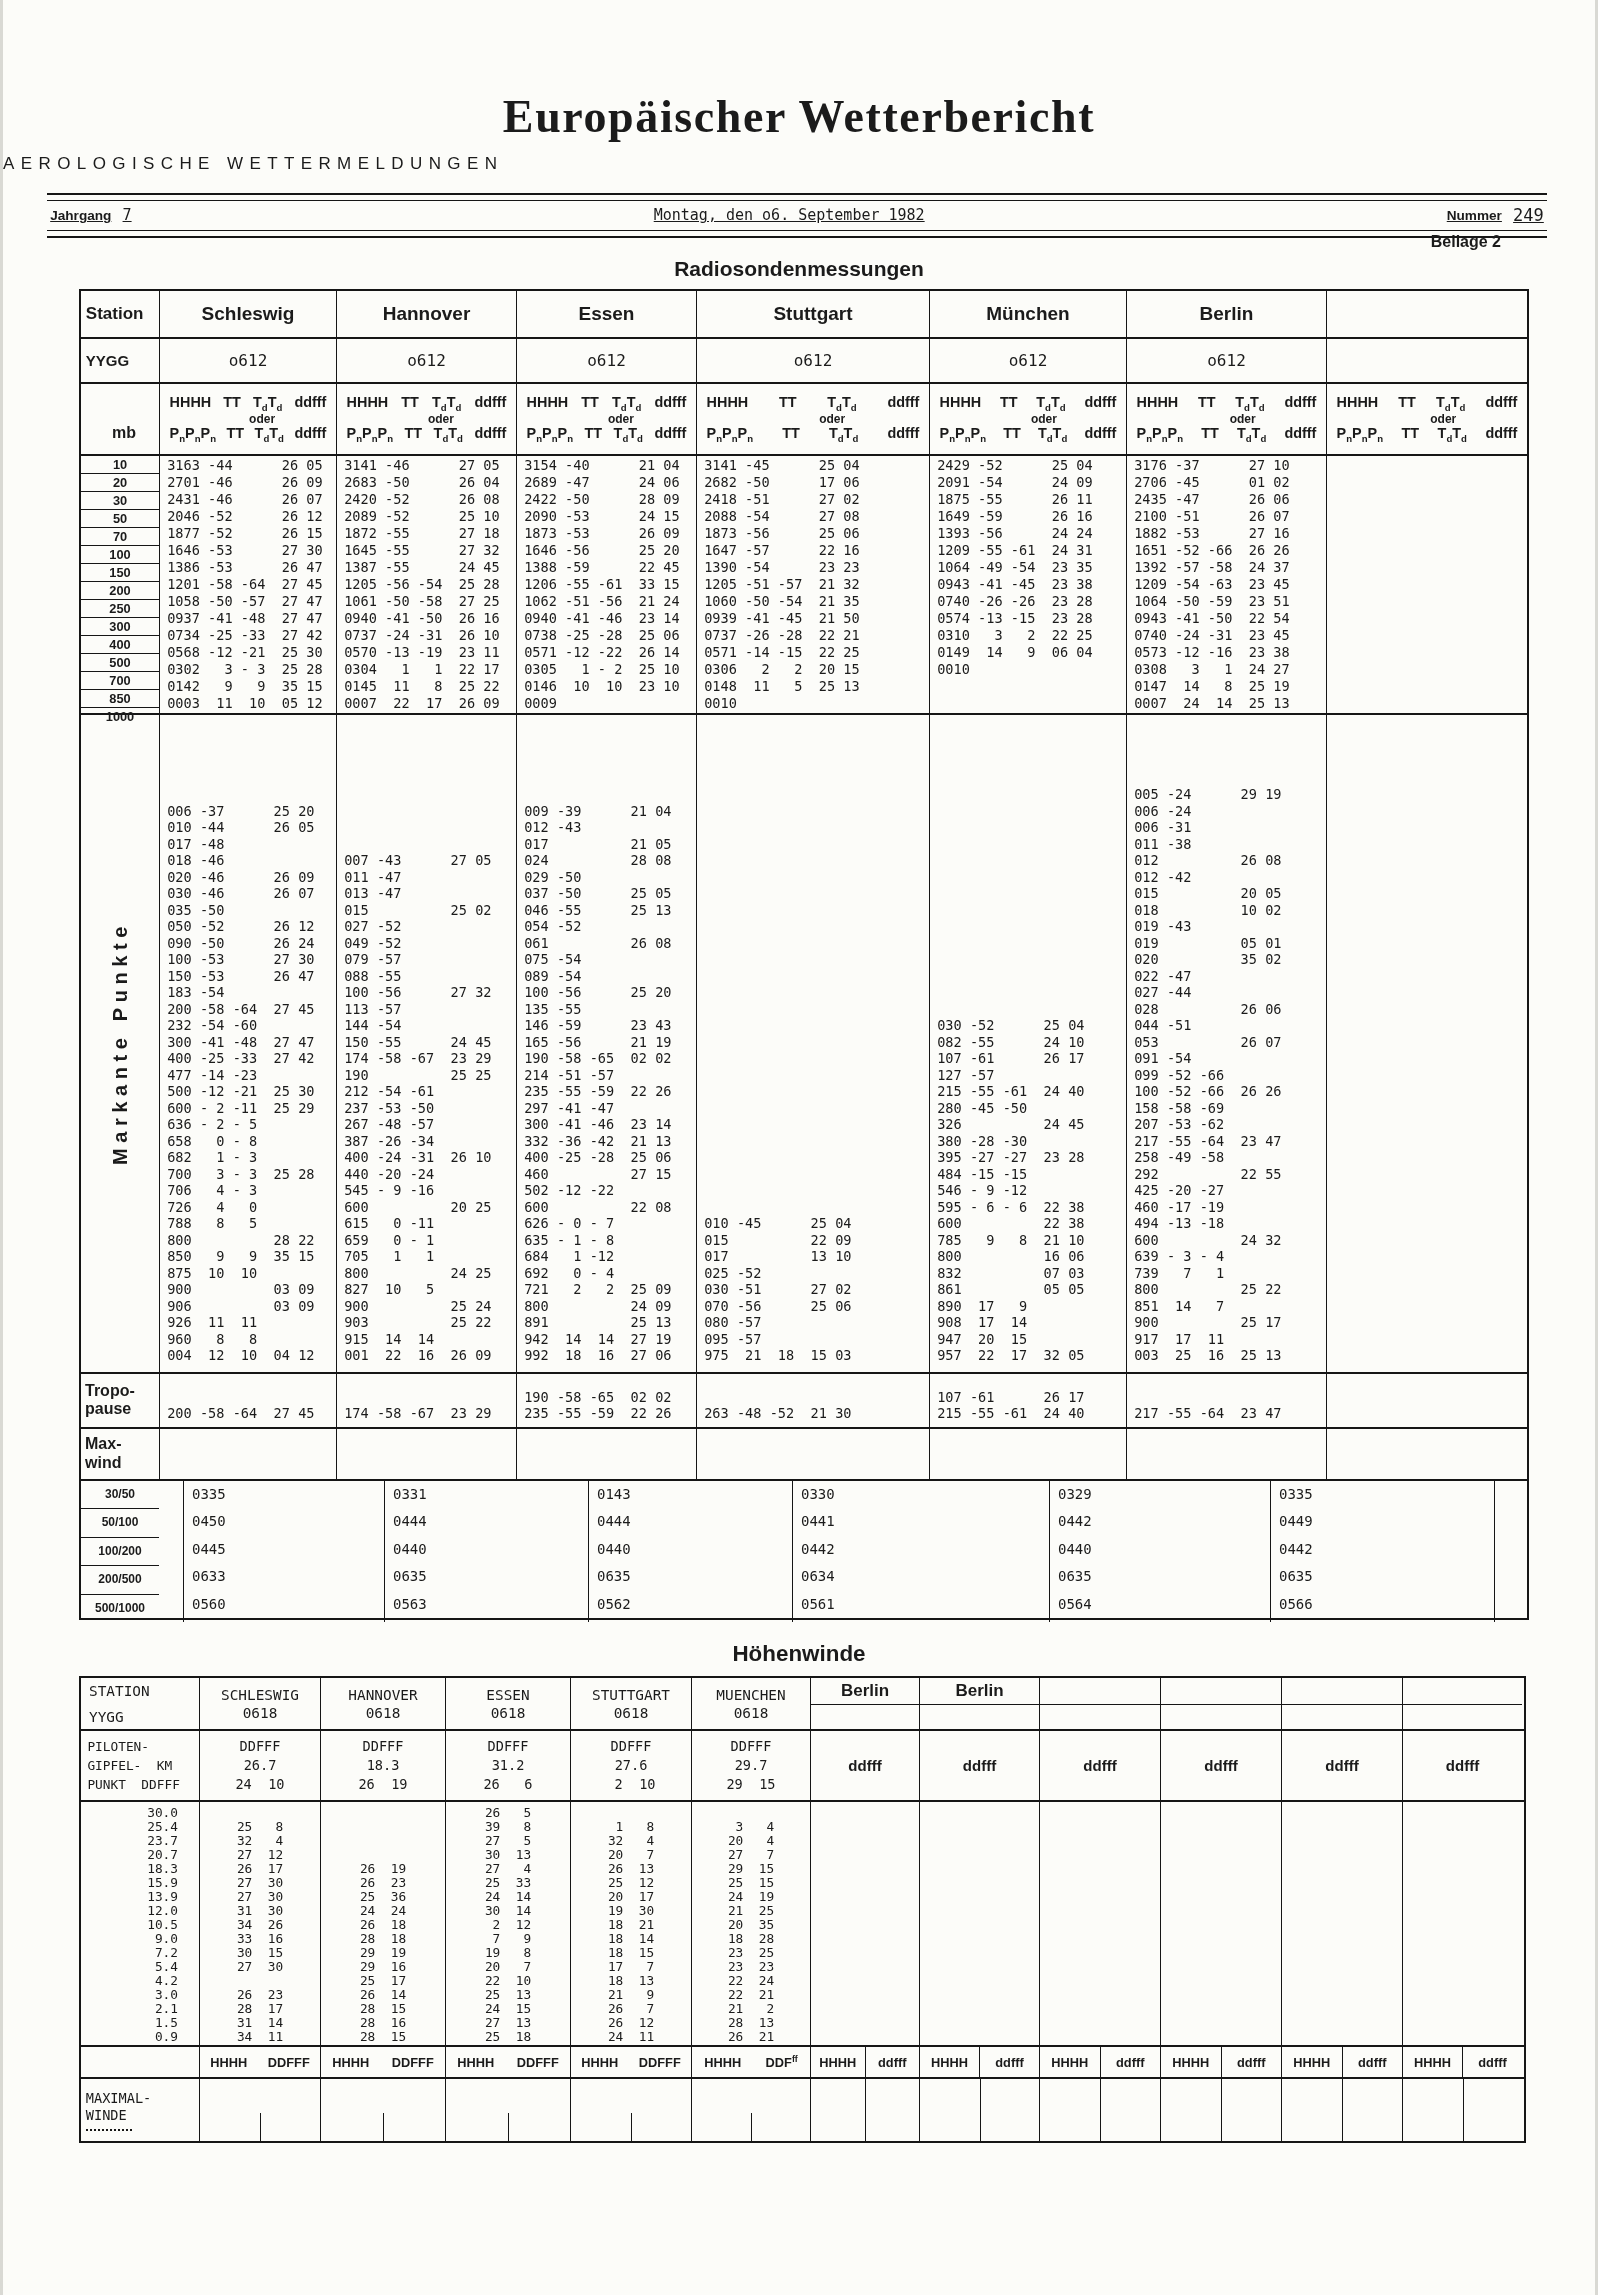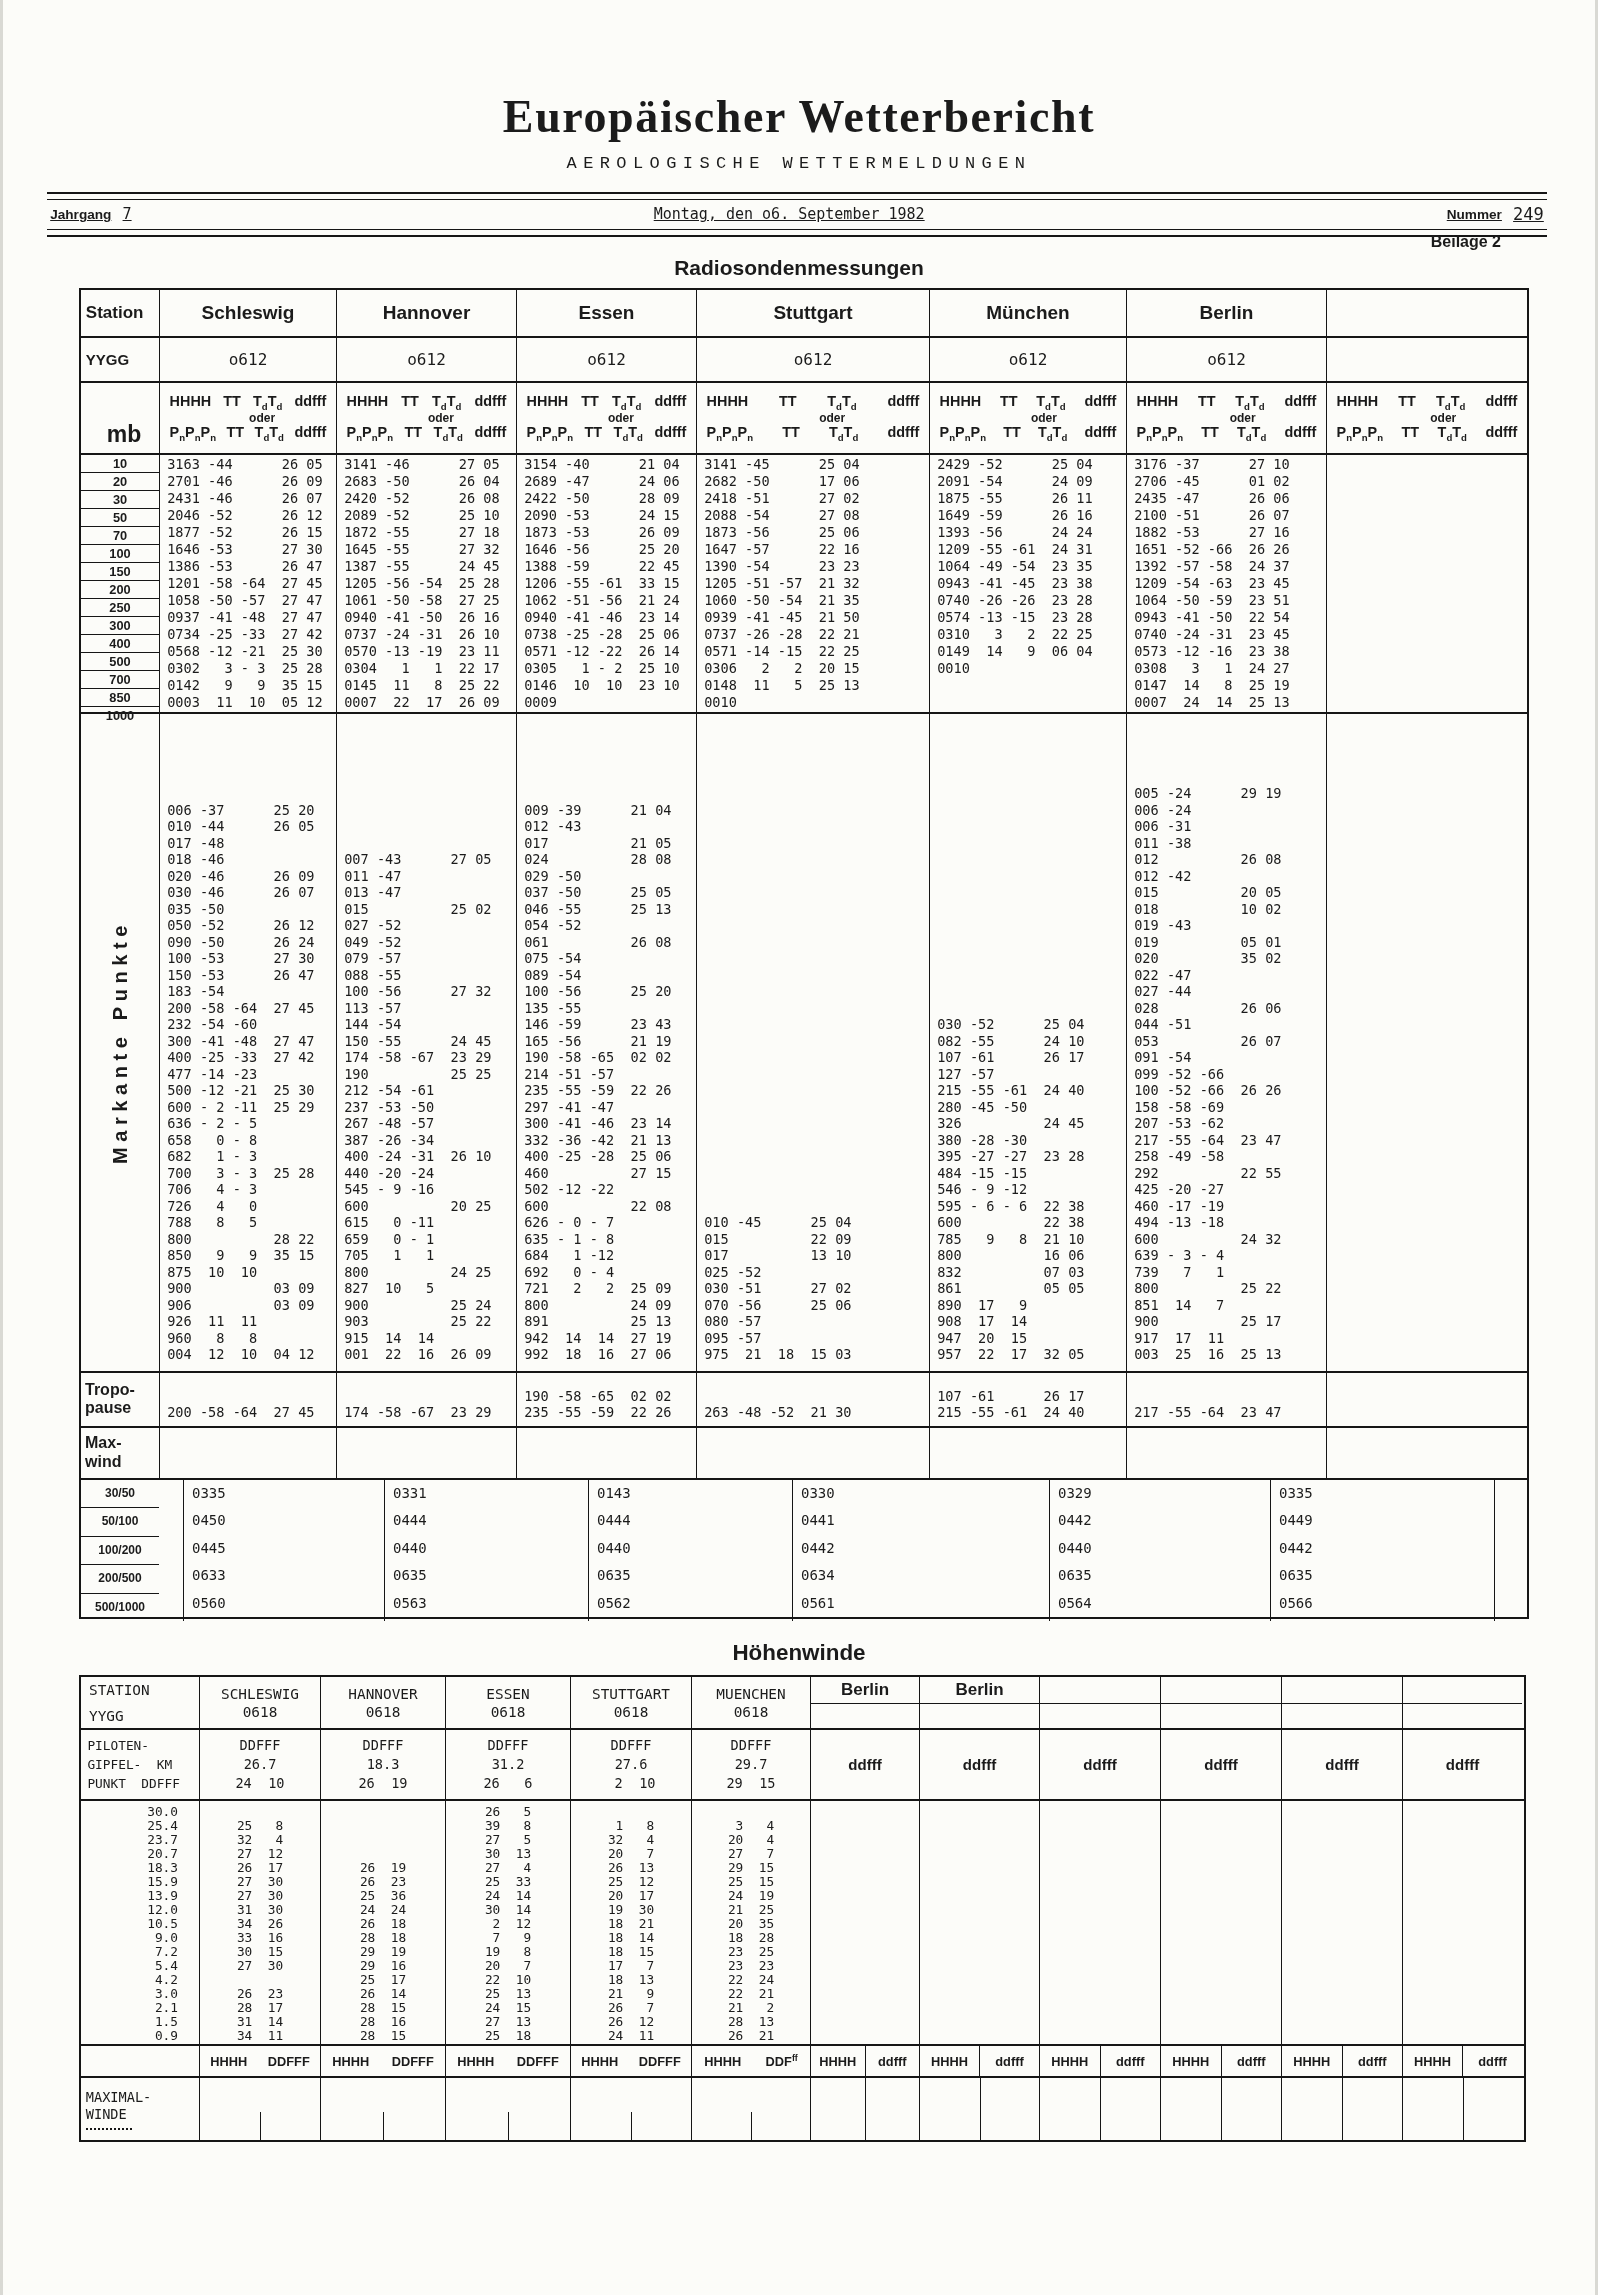--- a/index.html
+++ b/index.html
@@ -4,21 +4,21 @@
 <style>
   html,body{margin:0;padding:0;background:#d9d9d4;}
   .page{position:relative;width:1592px;height:2295px;margin:0 auto;background:#fcfcf9;color:#1b1b1b;
         font-family:"DejaVu Sans Mono",monospace;overflow:hidden;}
   .mono{font-family:"DejaVu Sans Mono",monospace;white-space:pre;}
 
   
   .h-title{font-family:"Liberation Serif",serif;font-weight:bold;font-size:46px;letter-spacing:1.6px;
            text-align:center;padding-top:90px;}
   .h-sub{font-family:"Liberation Sans",sans-serif;font-weight:bold;font-size:16px;text-align:center;margin-top:14.4px;}
-  .h-aero{font-family:Liberation Mono, monospace;font-size:17px;letter-spacing:6.4px;text-align:center;margin-top:11.2px;}
+  .h-aero{font-family:Liberation Sans, sans-serif;font-size:17px;letter-spacing:6.4px;text-align:left;margin-top:11.2px;}
   .h-beilage{position:absolute;top:233px;right:94px;font-family:"Liberation Sans",sans-serif;font-weight:bold;font-size:16px;}
   .ruleband{margin:19px 48px 0 44px;text-decoration:underline;}
   .rule-a{border-top:2.4px solid #161616;border-bottom:1.2px solid #161616;height:4.8px;}
   .daterow{display:flex;align-items:center;height:29px;margin:0 0;}
   .daterow .jl{font-family:"Liberation Sans",sans-serif;font-weight:bold;font-size:13.6px;margin-left:3.2px;}
   .daterow .jv{font-size:15px;margin-left:11.2px;}
   .daterow .dt{flex:1;text-align:center;font-size:15px;}
   .daterow .nl{font-family:"Liberation Sans",sans-serif;font-weight:bold;font-size:13.6px;margin-right:11.2px;}
   .daterow .nv{font-size:17px;margin-right:3.2px;}
   .rule-b{border-top:1.2px solid #161616;border-bottom:2.4px solid #161616;height:4.8px;}
@@ -37,22 +37,22 @@
   .band-yygg{height:43px;border-bottom:2px solid #161616;}
   .band-yygg .yv{display:flex;align-items:center;justify-content:center;font-size:16px;}
   .band-yygg .yl{display:flex;align-items:center;padding-left:4.8px;
       font-family:"Liberation Sans",sans-serif;font-weight:bold;font-size:15px;}
   .band-code{height:70px;border-bottom:2.4px solid #161616;}
   .code-cell{display:flex;flex-direction:column;justify-content:center;
       font-family:"Liberation Sans",sans-serif;font-weight:bold;font-size:14.4px;padding:0 9.6px;}
   .code-cell .tok{display:flex;justify-content:space-between;}
   .code-cell .oder{text-align:center;font-size:12px;line-height:12px;padding-left:18%;}
   .code-cell sub{font-size:9.6px;}
-  .mb-cell{display:flex;flex-direction:column;justify-content:flex-end;align-items:center;padding-bottom:5px;
-      font-family:"Liberation Sans",sans-serif;font-weight:bold;font-size:23px;margin-left:8px;}
+  .mb-cell{display:flex;flex-direction:column;justify-content:flex-end;align-items:center;padding-bottom:12px;
+      font-family:"Liberation Sans",sans-serif;font-weight:bold;font-size:16px;margin-left:8px;}
   .band-levels{height:257px;border-bottom:2px solid #161616;}
   .lvlcol{display:flex;flex-direction:column;}
   .lvl{height:17px;line-height:17px;border-bottom:1.3px solid #161616;text-align:center;
       font-family:"Liberation Sans",sans-serif;font-weight:bold;font-size:12.8px;}
   .lvl:last-child{border-bottom:none;}
   .ln{white-space:pre;font-size:13.6px;line-height:17px;padding-left:7.2px;}
   .band-mark{height:657px;border-bottom:2px solid #161616;}
   .markcell{display:flex;flex-direction:column;justify-content:flex-end;padding-bottom:8px;}
   .markcell .ln{line-height:16.5px;}
   .vlabel{position:absolute;left:50%;top:50%;transform:translate(-50%,-50%) rotate(-90deg);

